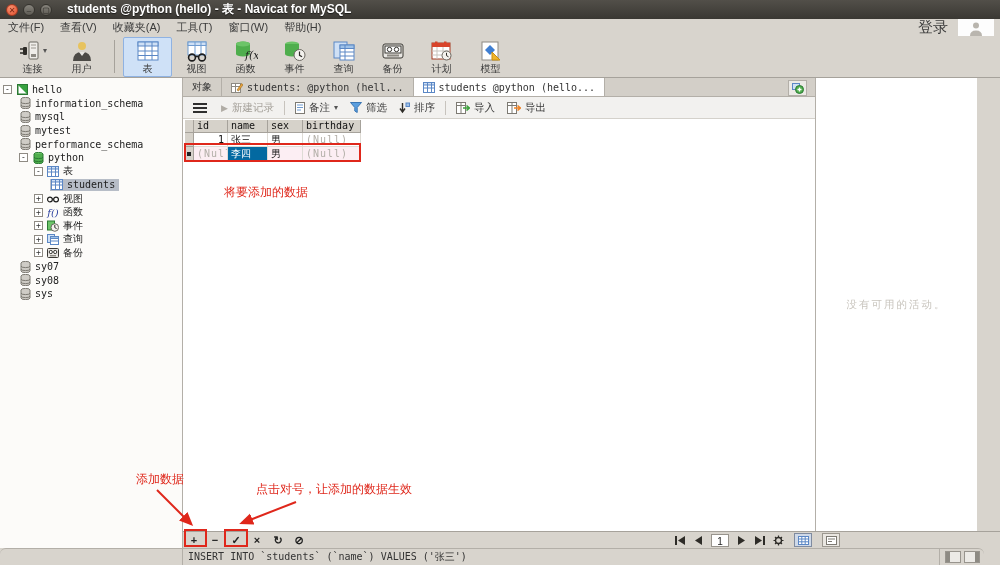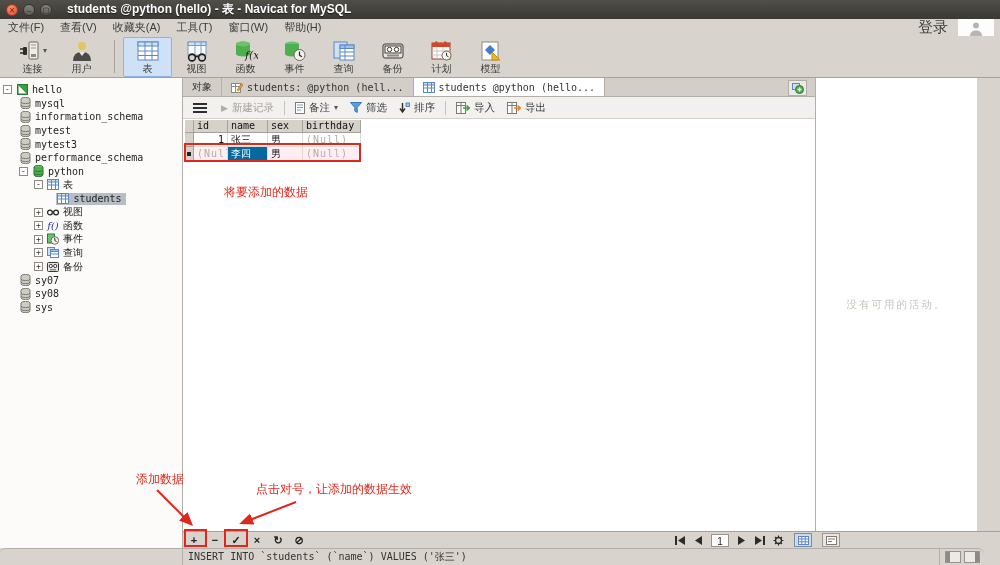--- a/index.html
+++ b/index.html
@@ -34,21 +34,21 @@
 
   
   .sidebar{position:absolute;top:78px;left:0;width:183px;height:470px;background:#fcfbf9;
     border-right:1px solid #b3afa8;box-sizing:border-box;padding-top:5px;overflow:hidden;}
   .trow{height:13.6px;display:flex;align-items:center;font:10px "DejaVu Sans Mono",monospace;
     color:#222;white-space:nowrap;cursor:default;}
   .exp{width:9px;height:9px;border:1px solid #8f8b84;background:#fff;box-sizing:border-box;
     font:8px/7px "DejaVu Sans Mono",monospace;text-align:center;color:#333;margin-right:4px;flex:none;}
   .ticon11{width:12px;height:12px;margin-right:4px;flex:none;display:flex;align-items:center;justify-content:center;}
   .sel{background:#b7bdc7;display:flex;align-items:center;padding:0 4px 0 1px;}
-  .lv0{padding-left:3px;} .lv1{padding-left:19px;} .lv2{padding-left:34px;} .lv3{justify-content:center;}
+  .lv0{padding-left:3px;} .lv1{padding-left:19px;} .lv2{padding-left:34px;} .lv3{padding-left:50px;}
 
   
   .content{position:absolute;top:78px;left:183px;width:632px;height:453px;background:#fff;}
   .tabbar{height:19px;background:#d3cfc8;border-bottom:1px solid #b3afa8;display:flex;box-sizing:border-box;position:relative;}
   .tab{display:flex;align-items:center;gap:4px;padding:0 9px;font:10px "DejaVu Sans Mono",monospace;
     color:#333;border-right:1px solid #b3afa8;cursor:default;}
   .tab.active{background:#fff;}
   .newtab{position:absolute;right:8px;top:2px;width:17px;height:14px;border:1px solid #b3afa8;
     background:#eceae6;display:flex;align-items:center;justify-content:center;}
 
@@ -277,51 +277,41 @@
       <span>hello</span>
     </div>
     <div class="trow lv1">
       <span class="ticon11">
           <svg width="11" height="12" viewBox="0 0 11 12">
             <ellipse cx="5.5" cy="2" rx="4.5" ry="1.6" fill="#cfccc6" stroke="#7d7a73"></ellipse>
             <path d="M1 2 v8 a4.5 1.6 0 0 0 9 0 v-8" fill="#cfccc6" stroke="#7d7a73"></path>
             <path d="M1 5 a4.5 1.6 0 0 0 9 0 M1 8 a4.5 1.6 0 0 0 9 0" fill="none" stroke="#7d7a73"></path>
           </svg>
         </span>
-      <span>mysql</span>
+      <span>information_schema</span>
     </div>
     <div class="trow lv1">
       <span class="ticon11">
           <svg width="11" height="12" viewBox="0 0 11 12">
             <ellipse cx="5.5" cy="2" rx="4.5" ry="1.6" fill="#cfccc6" stroke="#7d7a73"></ellipse>
             <path d="M1 2 v8 a4.5 1.6 0 0 0 9 0 v-8" fill="#cfccc6" stroke="#7d7a73"></path>
             <path d="M1 5 a4.5 1.6 0 0 0 9 0 M1 8 a4.5 1.6 0 0 0 9 0" fill="none" stroke="#7d7a73"></path>
           </svg>
         </span>
-      <span>information_schema</span>
+      <span>mysql</span>
     </div>
     <div class="trow lv1">
       <span class="ticon11">
           <svg width="11" height="12" viewBox="0 0 11 12">
             <ellipse cx="5.5" cy="2" rx="4.5" ry="1.6" fill="#cfccc6" stroke="#7d7a73"></ellipse>
             <path d="M1 2 v8 a4.5 1.6 0 0 0 9 0 v-8" fill="#cfccc6" stroke="#7d7a73"></path>
             <path d="M1 5 a4.5 1.6 0 0 0 9 0 M1 8 a4.5 1.6 0 0 0 9 0" fill="none" stroke="#7d7a73"></path>
           </svg>
         </span>
       <span>mytest</span>
-    </div>
-    <div class="trow lv1">
-      <span class="ticon11">
-          <svg width="11" height="12" viewBox="0 0 11 12">
-            <ellipse cx="5.5" cy="2" rx="4.5" ry="1.6" fill="#cfccc6" stroke="#7d7a73"></ellipse>
-            <path d="M1 2 v8 a4.5 1.6 0 0 0 9 0 v-8" fill="#cfccc6" stroke="#7d7a73"></path>
-            <path d="M1 5 a4.5 1.6 0 0 0 9 0 M1 8 a4.5 1.6 0 0 0 9 0" fill="none" stroke="#7d7a73"></path>
-          </svg>
-        </span>
-      <span>mytest3</span>
     </div>
     <div class="trow lv1">
       <span class="ticon11">
           <svg width="11" height="12" viewBox="0 0 11 12">
             <ellipse cx="5.5" cy="2" rx="4.5" ry="1.6" fill="#cfccc6" stroke="#7d7a73"></ellipse>
             <path d="M1 2 v8 a4.5 1.6 0 0 0 9 0 v-8" fill="#cfccc6" stroke="#7d7a73"></path>
             <path d="M1 5 a4.5 1.6 0 0 0 9 0 M1 8 a4.5 1.6 0 0 0 9 0" fill="none" stroke="#7d7a73"></path>
           </svg>
         </span>
       <span>performance_schema</span>

